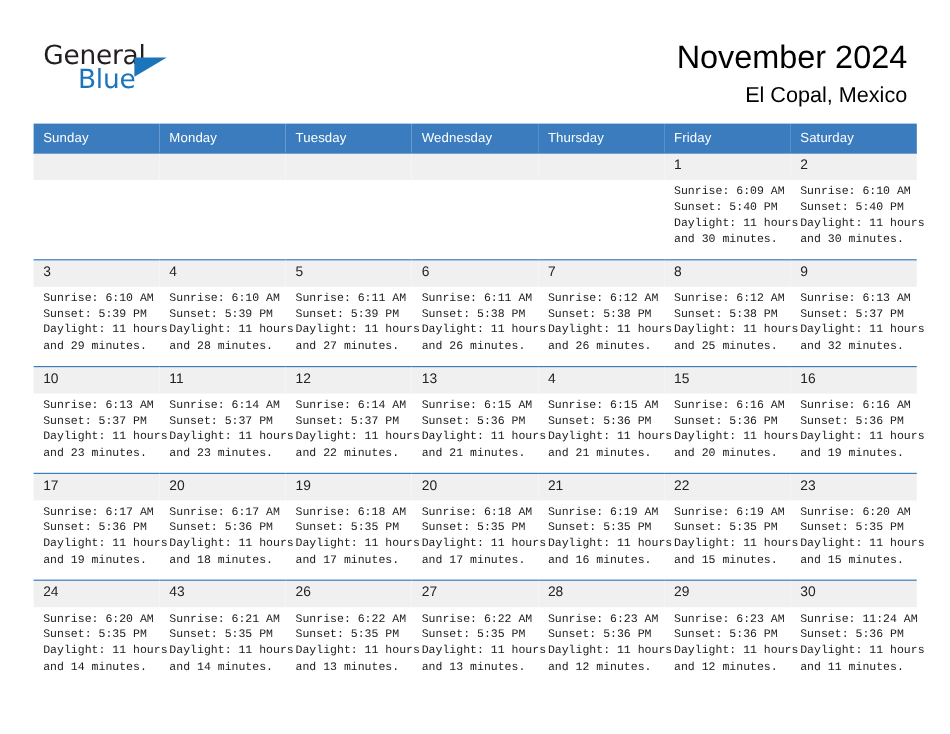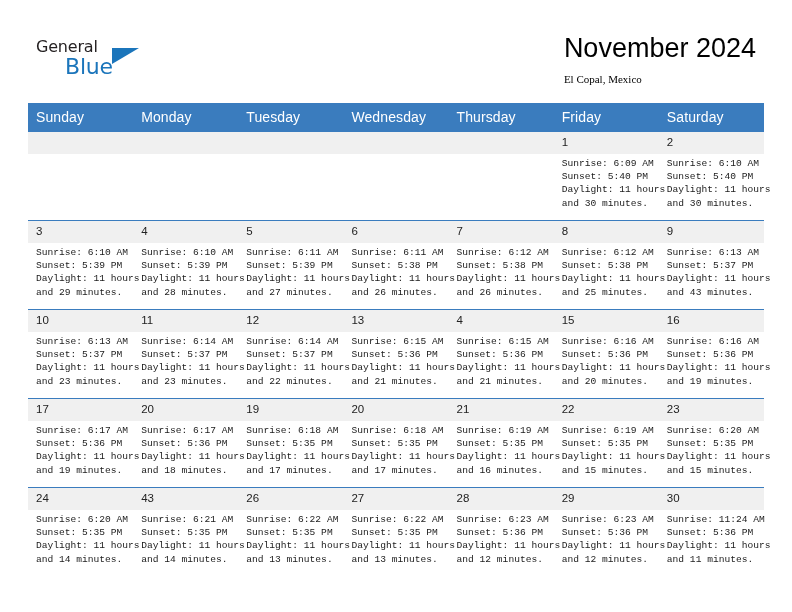--- a/index.html
+++ b/index.html
@@ -33,21 +33,21 @@
     position: absolute;
     left: 36px;
     top: 36px;
     width: 140px;
     height: 48px;
   }
   .logo-general {
     position: absolute;
     left: 0;
     top: 0;
-    font-size: 16px;
+    font-size: 22px;
     letter-spacing: -0.2px;
     color: #231f20;
     font-family: "DejaVu Sans", sans-serif;
     font-weight: 400;
     line-height: 22px;
   }
   .logo-blue {
     position: absolute;
     left: 29px;
     top: 20px;
@@ -66,52 +66,51 @@
     width: 0;
     height: 0;
     border-left: 27px solid #1b75bb;
     border-bottom: 16px solid transparent;
   }
 
   .title-block {
     position: absolute;
     right: 36px;
     top: 32px;
-    text-align: left;
+    text-align: right;
   }
   .month-title {
     font-size: 27px;
     font-weight: 400;
     color: #000000;
     line-height: 32px;
     white-space: nowrap;
   }
   .location-title {
     margin-top: 6px;
-    font-size: 11px;
+    font-size: 18px;
     font-weight: 400;
     color: #000000;
     line-height: 18px;
     white-space: nowrap;
-    font-family: Liberation Serif, serif;
   }
 
   
   .calendar {
     position: absolute;
     left: 28px;
     top: 103px;
     width: 736px;
     border-collapse: collapse;
     table-layout: fixed;
   }
   .calendar th {
     background: #3a7cbe;
     color: #ffffff;
-    font-size: 14px;
+    font-size: 11px;
     font-weight: 400;
     text-align: left;
     padding: 6px 0 6px 8px;
     height: 12px;
     letter-spacing: 0.1px;
   }
   .calendar td {
     vertical-align: top;
     padding: 0;
     border-top: 1px solid #3a7cbe;
@@ -267,21 +266,21 @@
               <div>Daylight: 11 hours</div>
               <div>and 25 minutes.</div>
             </div>
           </td>
           <td class="day-cell">
             <span class="daynum">9</span>
             <div class="details">
               <div>Sunrise: 6:13 AM</div>
               <div>Sunset: 5:37 PM</div>
               <div>Daylight: 11 hours</div>
-              <div>and 43 minutes.</div>
+              <div>and 32 minutes.</div>
             </div>
           </td>
         </tr>
         <tr class="week-row">
           <td class="day-cell">
             <span class="daynum">10</span>
             <div class="details">
               <div>Sunrise: 6:13 AM</div>
               <div>Sunset: 5:37 PM</div>
               <div>Daylight: 11 hours</div>

